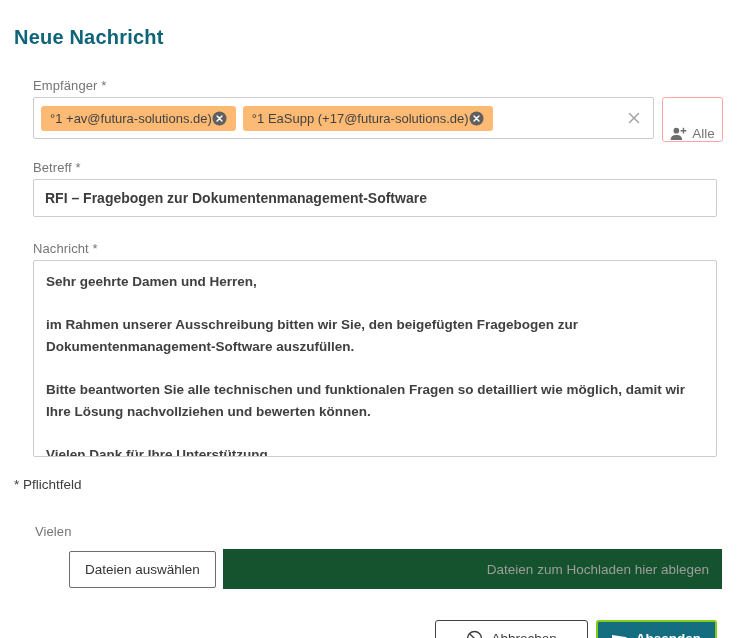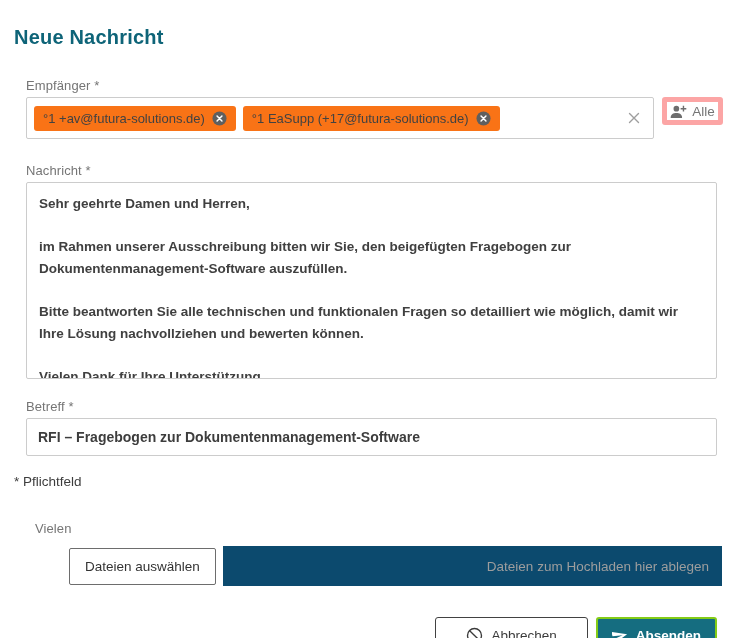--- a/index.html
+++ b/index.html
@@ -13,21 +13,21 @@
   .page { width: 738px; height: 638px; padding: 26px 15px 12px 14px; background: #fff; }
 
   .page-title {
     color: #0e6478;
     font-size: 20px;
     font-weight: 700;
     letter-spacing: 0.2px;
     margin-bottom: 29px;
   }
 
-  .form-group { margin-bottom: 18px; padding-left: 12px; }
+  .form-group { margin-left: 7px; margin-bottom: 18px; padding-left: 12px; }
   .field-label {
     display: block;
     color: #757575;
     font-size: 13px;
     margin-bottom: 4px;
     letter-spacing: 0.1px;
   }
 
   
   .recipients-row { display: flex; align-items: stretch; gap: 8px; }
@@ -35,36 +35,36 @@
     flex: 1;
     display: flex; align-items: center;
     border: 1px solid #cccccc;
     border-radius: 2px;
     background: #fff;
     height: 42px;
     padding: 0 10px 0 7px;
     gap: 7px;
   }
   .chip {
-    display: inline-flex; align-items: center; gap: 7px;
-    background: #f97316;
+    display: inline-flex; align-items: center; 
+    background: #fdba74;
     border-radius: 3px;
     padding: 5px 9px;
     font-size: 13px;
     color: #424242;
     white-space: nowrap;
   }
   .chip-remove { display: inline-flex; cursor: pointer; }
   .spacer { flex: 1; }
   .clear-x { display: inline-flex; align-items: center; cursor: pointer; padding: 2px; }
   .all-button {
-    display: inline-flex; align-items: center; justify-content: center; gap: 5px;
-    width: 61px; height: 28px;
-    background: #fff;
-    border: 5px solid #fca5a5;
+    display: inline-flex; align-items: flex-end; justify-content: center; gap: 5px;
+    width: 61px; height: 45px;
+    background: #fff;
+    border: 1px solid #fca5a5;
     border-radius: 3px;
     color: #757575;
     font-size: 13.5px;
     cursor: pointer;
   }
 
   
   .text-input {
     width: calc(100% - 6px);
     height: 38px;
@@ -106,21 +106,21 @@
     padding: 0 15px;
     font-size: 13.5px;
     color: #333333;
     font-family: inherit;
     cursor: pointer;
     white-space: nowrap;
   }
   .dropzone {
     flex: 1;
     height: 40px;
-    background: #0c4a6e;
+    background: #14532d;
     display: flex; align-items: center; justify-content: flex-end;
     padding-right: 13px;
     color: #9d9d9d;
     font-size: 13.5px;
   }
 
   
   .footer { display: flex; justify-content: flex-end; gap: 8px; margin-top: 31px; margin-right: 6px; }
   .cancel-button {
     display: inline-flex; align-items: center; gap: 8px;
@@ -191,35 +191,35 @@
             <circle cx="9" cy="6" r="4"></circle>
             <path d="M1 18c0-4 3.6-6 8-6s8 2 8 6v1H1z"></path>
             <path d="M19 2v8 M15 6h8" stroke="#6d6d6d" stroke-width="2" fill="none"></path>
           </svg>
         </span>
         <span>Alle</span>
       </button>
     </div>
   </div>
 
+  <div class="form-group">
+    <span class="field-label">Betreff *</span>
+    <div class="text-input">RFI – Fragebogen zur Dokumentenmanagement-Software</div>
+  </div>
+
   <div class="form-group message-group" style="margin-top:24px;">
     <span class="field-label">Nachricht *</span>
     <div class="textarea">Sehr geehrte Damen und Herren,
 
 im Rahmen unserer Ausschreibung bitten wir Sie, den beigefügten Fragebogen zur Dokumentenmanagement-Software auszufüllen.
 
 Bitte beantworten Sie alle technischen und funktionalen Fragen so detailliert wie möglich, damit wir Ihre Lösung nachvollziehen und bewerten können.
 
 Vielen Dank für Ihre Unterstützung.
 Ihr Procurement-Team der FUTURA Solutions GmbH</div>
-  </div>
-
-  <div class="form-group">
-    <span class="field-label">Betreff *</span>
-    <div class="text-input">RFI – Fragebogen zur Dokumentenmanagement-Software</div>
   </div>
 
   <div class="required-note">* Pflichtfeld</div>
 
   <div class="attachments-label field-label">Vielen</div>
 
   <div class="file-row">
     <button class="choose-files-button">Dateien auswählen</button>
     <div class="dropzone">
       <span>Dateien zum Hochladen hier ablegen</span>

